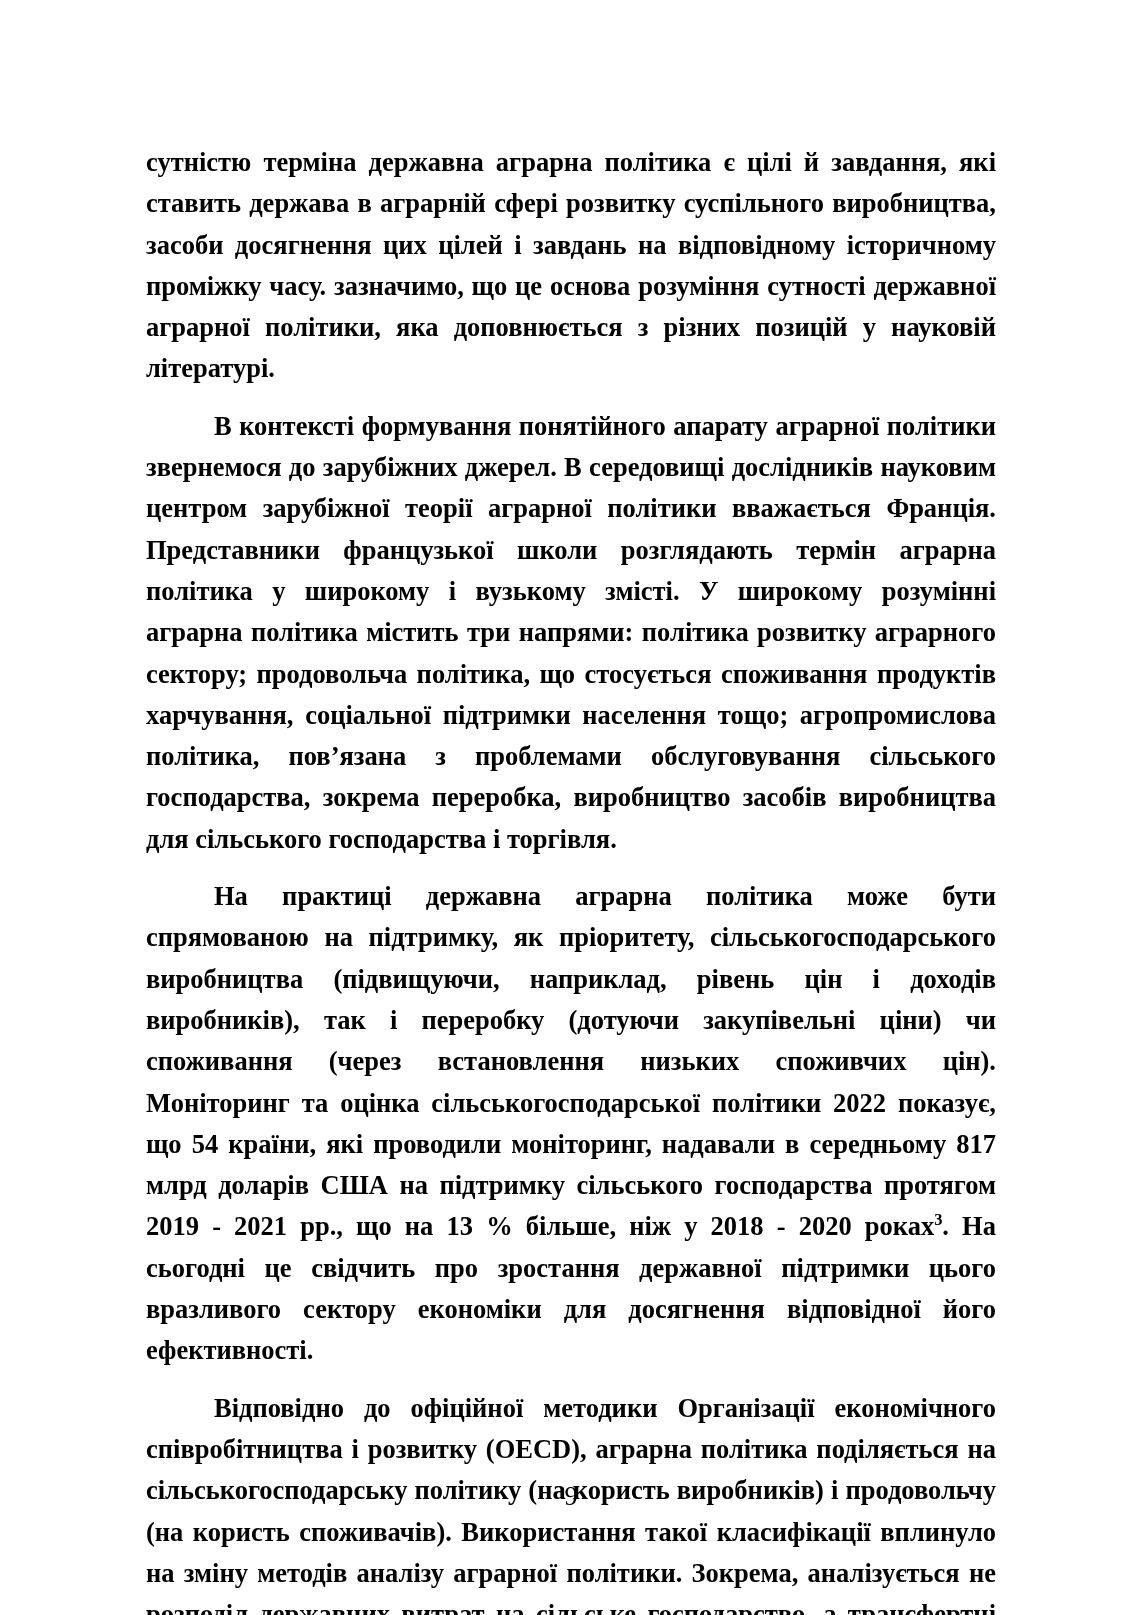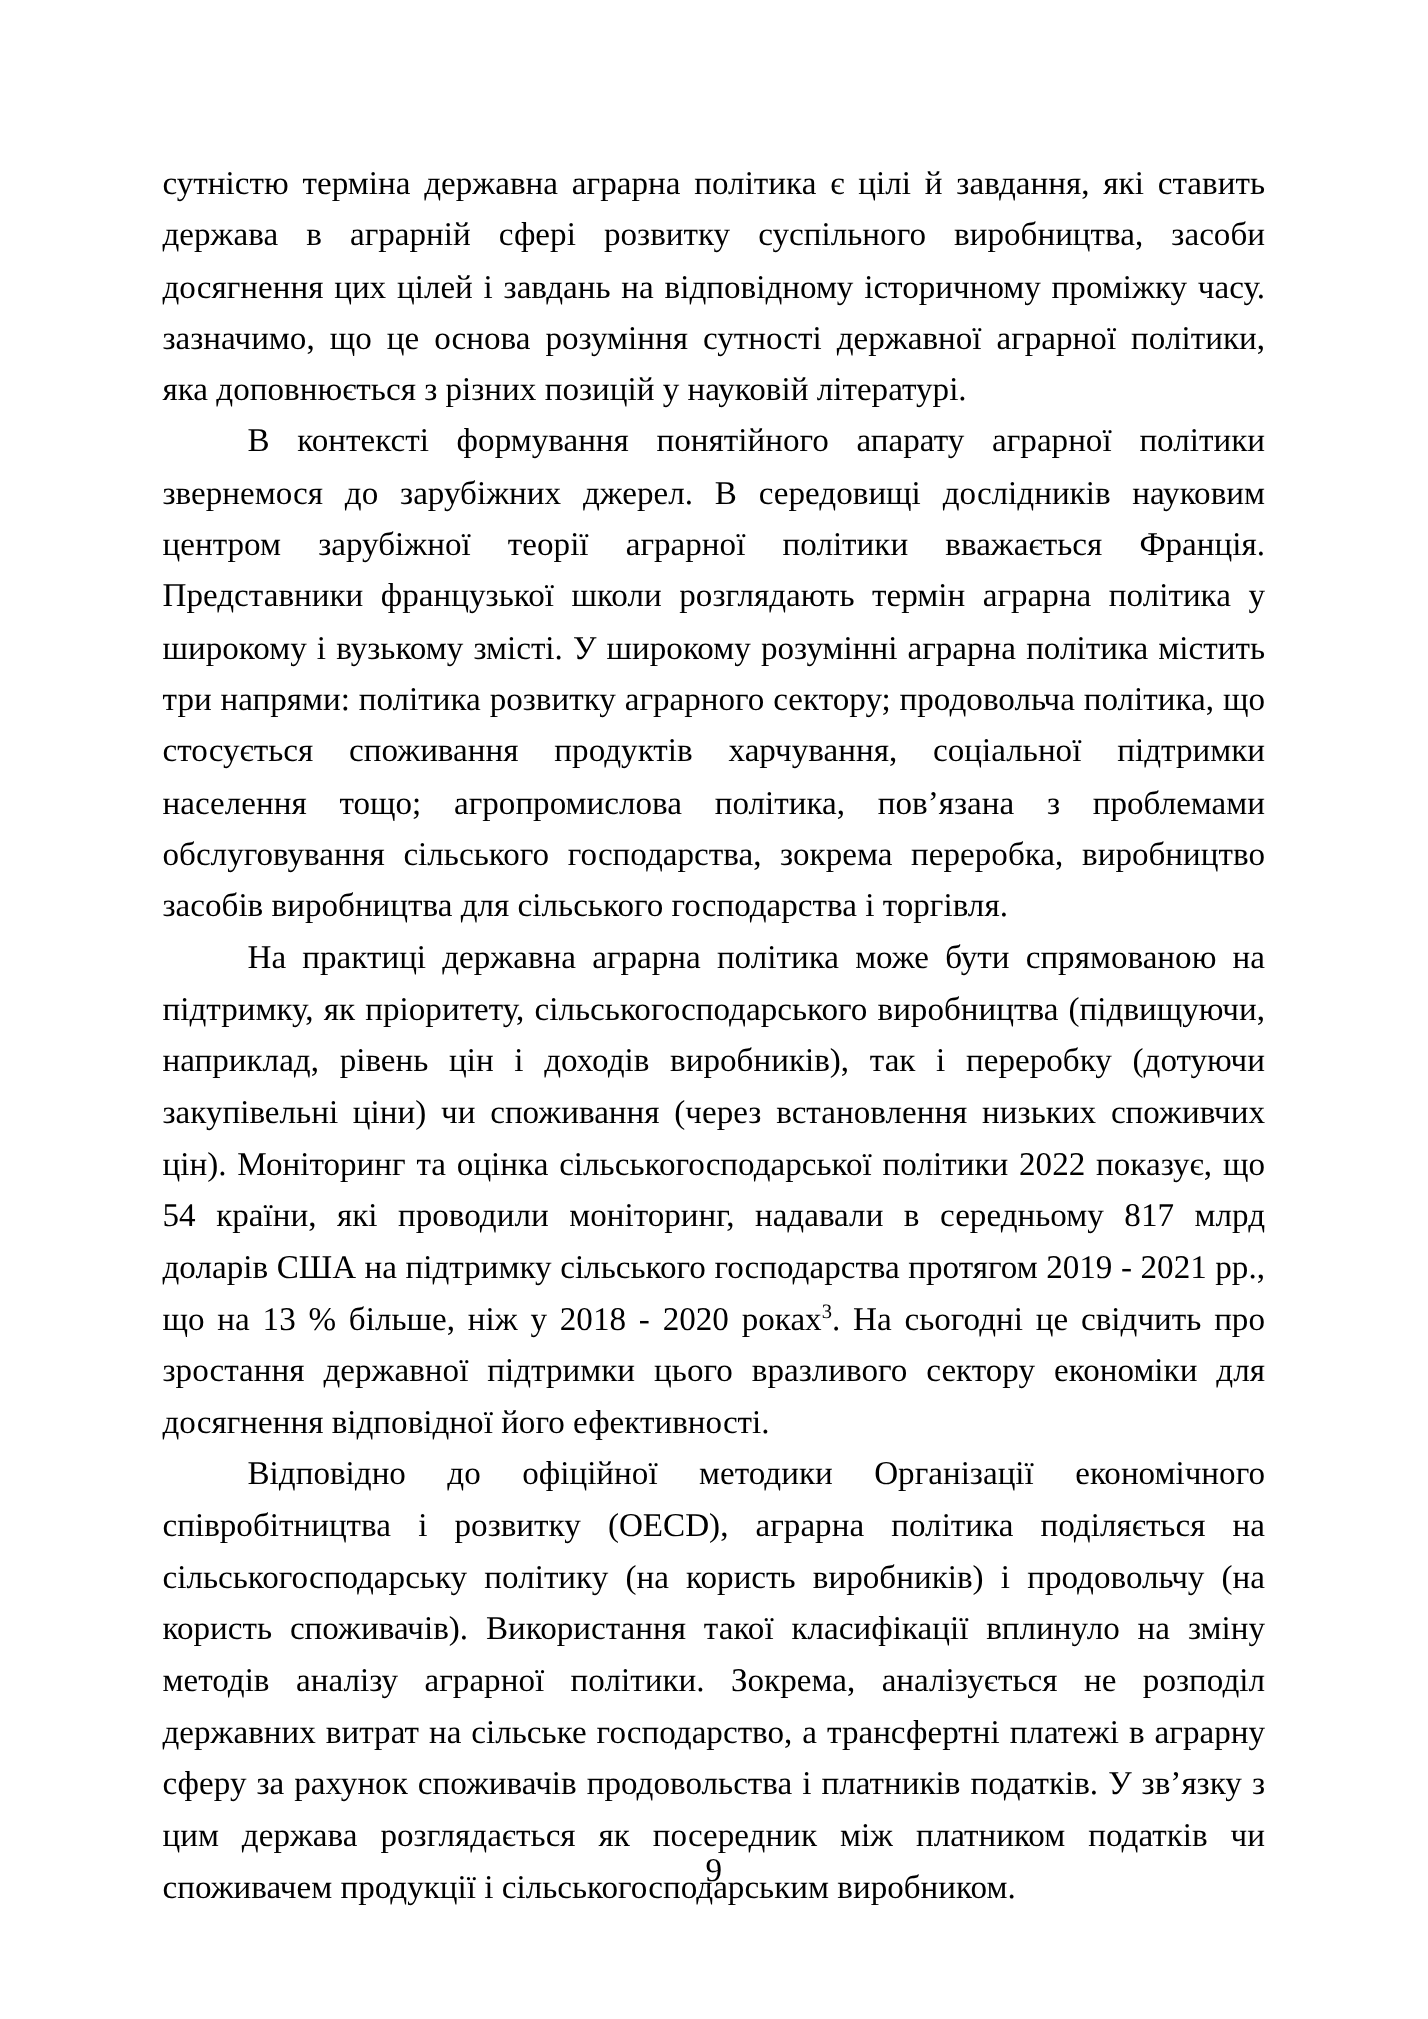--- a/index.html
+++ b/index.html
@@ -23,28 +23,29 @@
     background: #ffffff;
     box-sizing: border-box;
   }
   .content {
     position: absolute;
     left: 130px;
     top: 126px;
     width: 882px;
   }
   p.body-par {
-    margin: 0;
+    margin: 16px;
     padding: 0;
     font-size: 26.5px;
     line-height: 41.3px;
     text-align: justify;
     text-indent: 0;
     hyphens: none;
     word-spacing: 0px;
+    font-weight: bold;
   }
   p.indent {
     text-indent: 68px;
   }
   sup.fn-ref {
     font-size: 0.62em;
     vertical-align: super;
     line-height: 0;
   }
   .footnote-zone {

